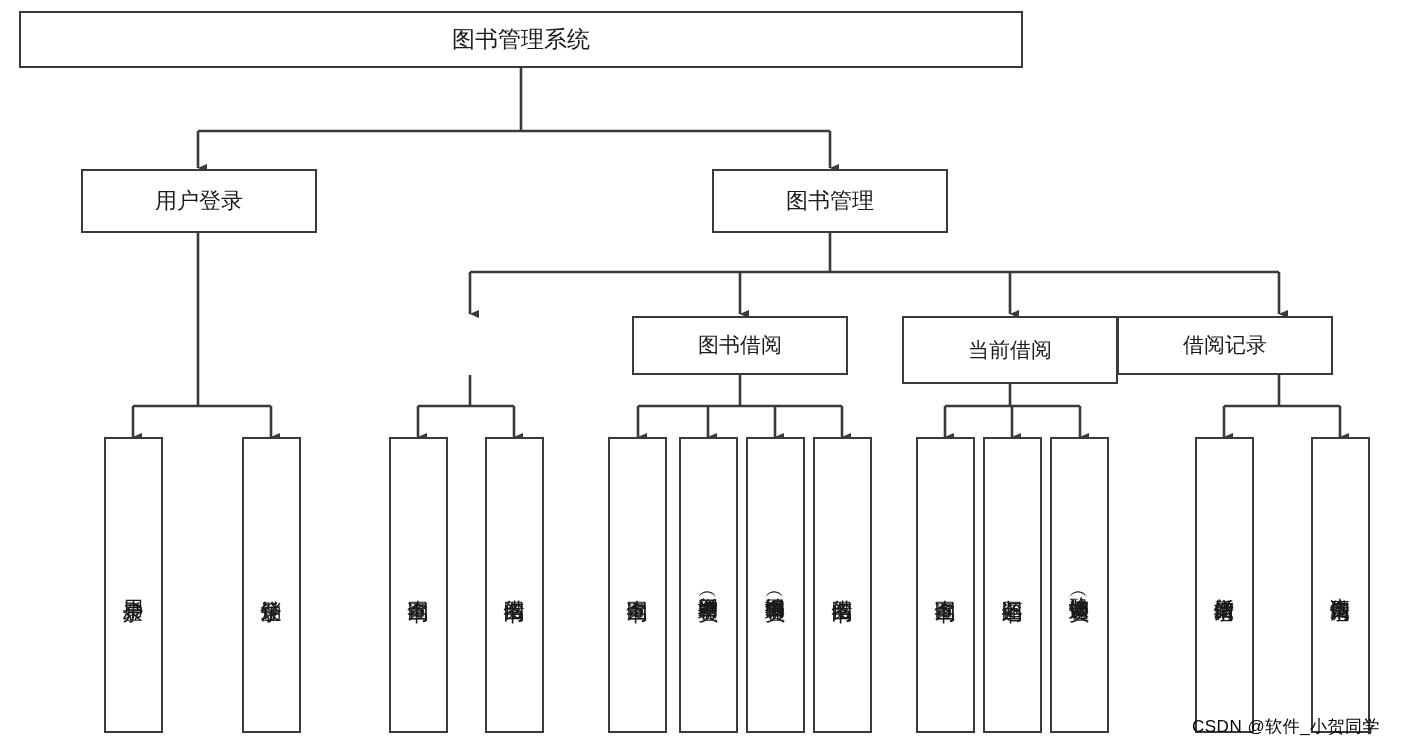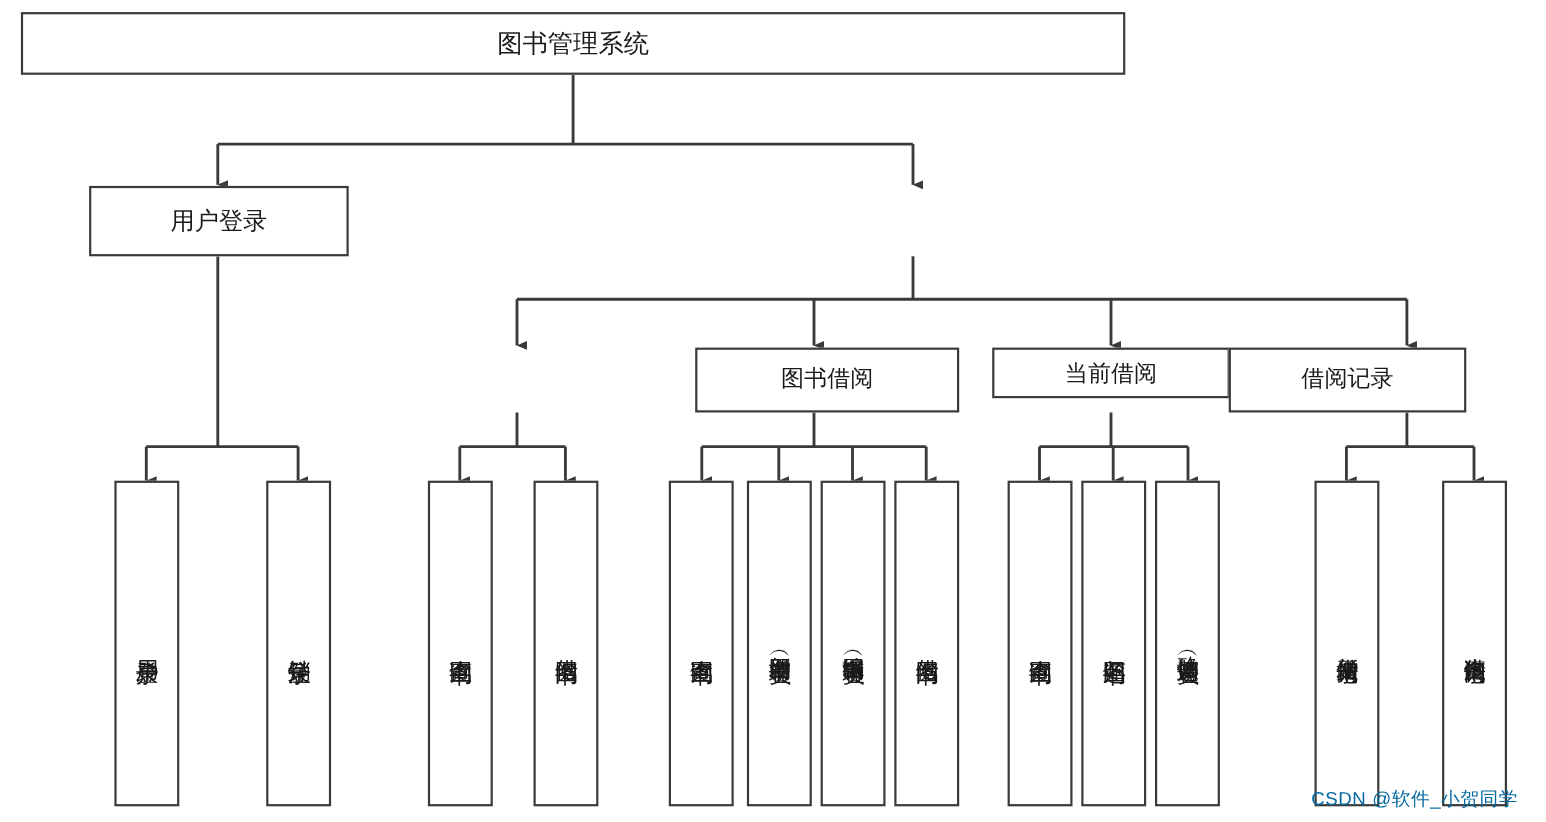--- a/index.html
+++ b/index.html
@@ -42,21 +42,21 @@
   .node.leaf .vtext {
     writing-mode: vertical-rl;
     text-orientation: upright;
     letter-spacing: 1px;
     line-height: 1;
     white-space: nowrap;
   }
   .node.leaf.tall-text { font-size: 20px; }
   .watermark {
     position: absolute;
-    color: #0369a1;
+    color: #000000;
     font-size: 17px;
     letter-spacing: 0.5px;
     white-space: nowrap;
     font-family: "Liberation Sans", "DejaVu Sans", sans-serif;
   }
 </style>
 </head>
 <body>
 
 <div id="canvas">
@@ -111,25 +111,28 @@
     </g>
   </svg>
 
   <div class="node root" style="left:19px; top:11px; width:1004px; height:57px;">
     <span>图书管理系统</span>
   </div>
 
   <div class="node level2" style="left:81px; top:169px; width:236px; height:64px;">
     <span>用户登录</span>
   </div>
+  <div class="node level2" style="left:712px; top:169px; width:236px; height:64px;">
+    <span>图书管理</span>
+  </div>
 
-  <div class="node level3" style="left:632px; top:316px; width:240px; height:59px;">
+  <div class="node level3" style="left:632px; top:316px; width:216px; height:59px;">
     <span>图书借阅</span>
   </div>
-  <div class="node level3" style="left:902px; top:316px; width:216px; height:46px;font-family:Liberation Serif, serif;">
+  <div class="node level3" style="left:902px; top:316px; width:216px; height:68px;">
     <span>当前借阅</span>
   </div>
   <div class="node level3" style="left:1117px; top:316px; width:216px; height:59px;">
     <span>借阅记录</span>
   </div>
 
   <div class="node leaf" style="left:104px; top:437px; width:59px; height:296px;">
     <span class="vtext">用户登录</span>
   </div>
   <div class="node leaf" style="left:242px; top:437px; width:59px; height:296px;">

